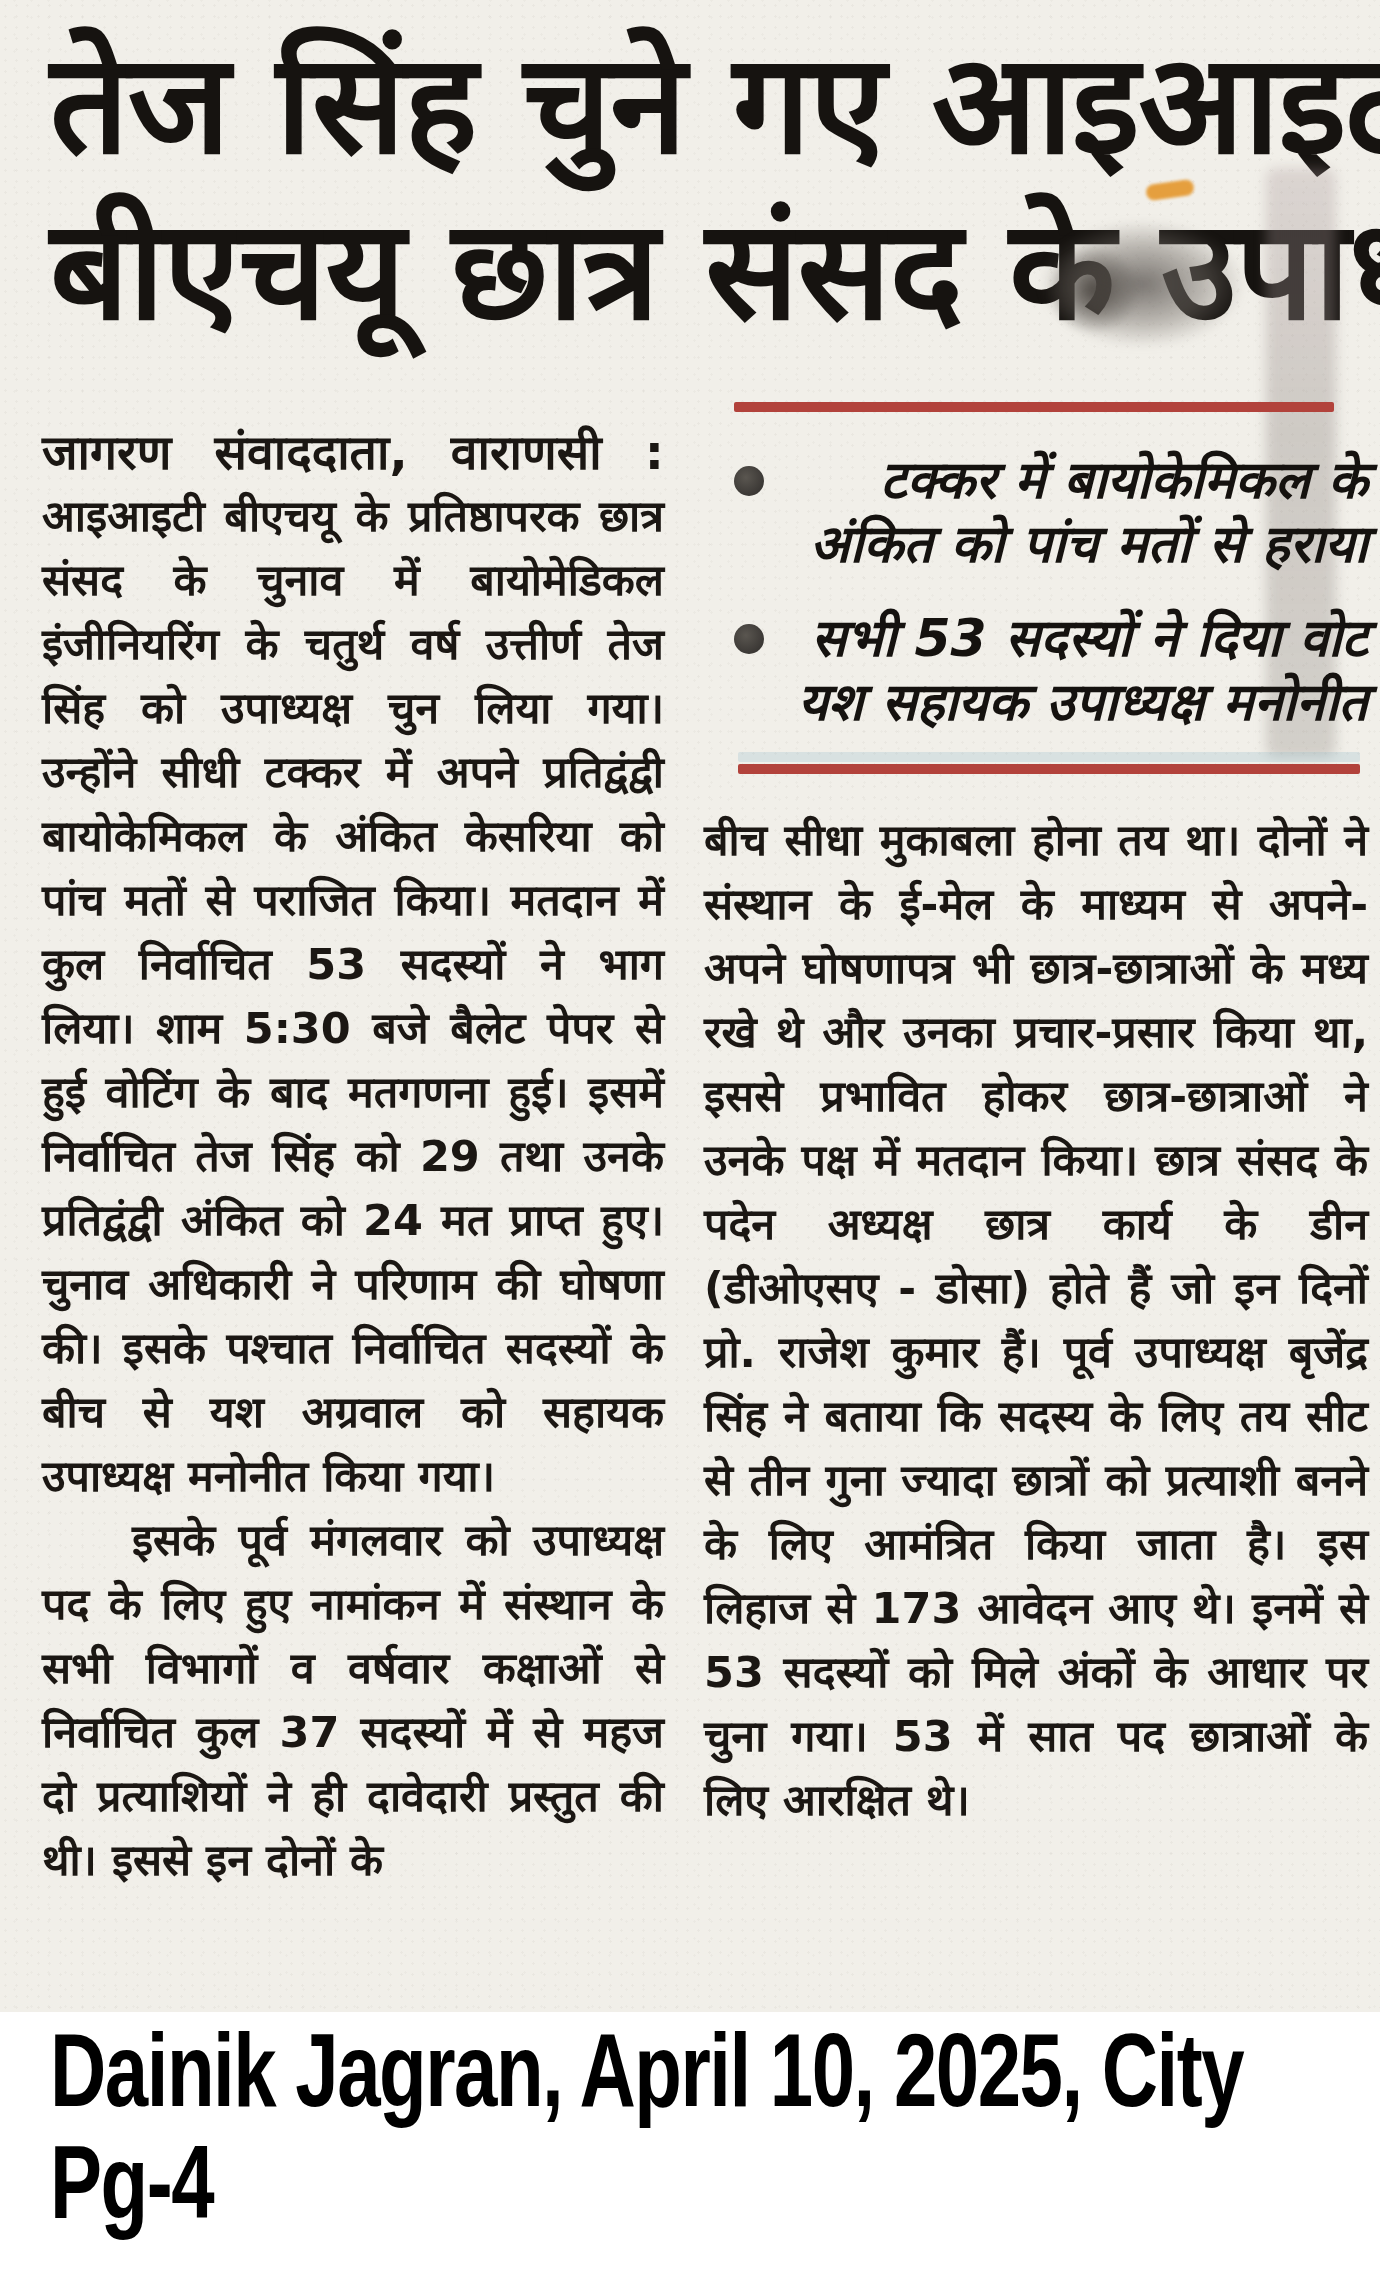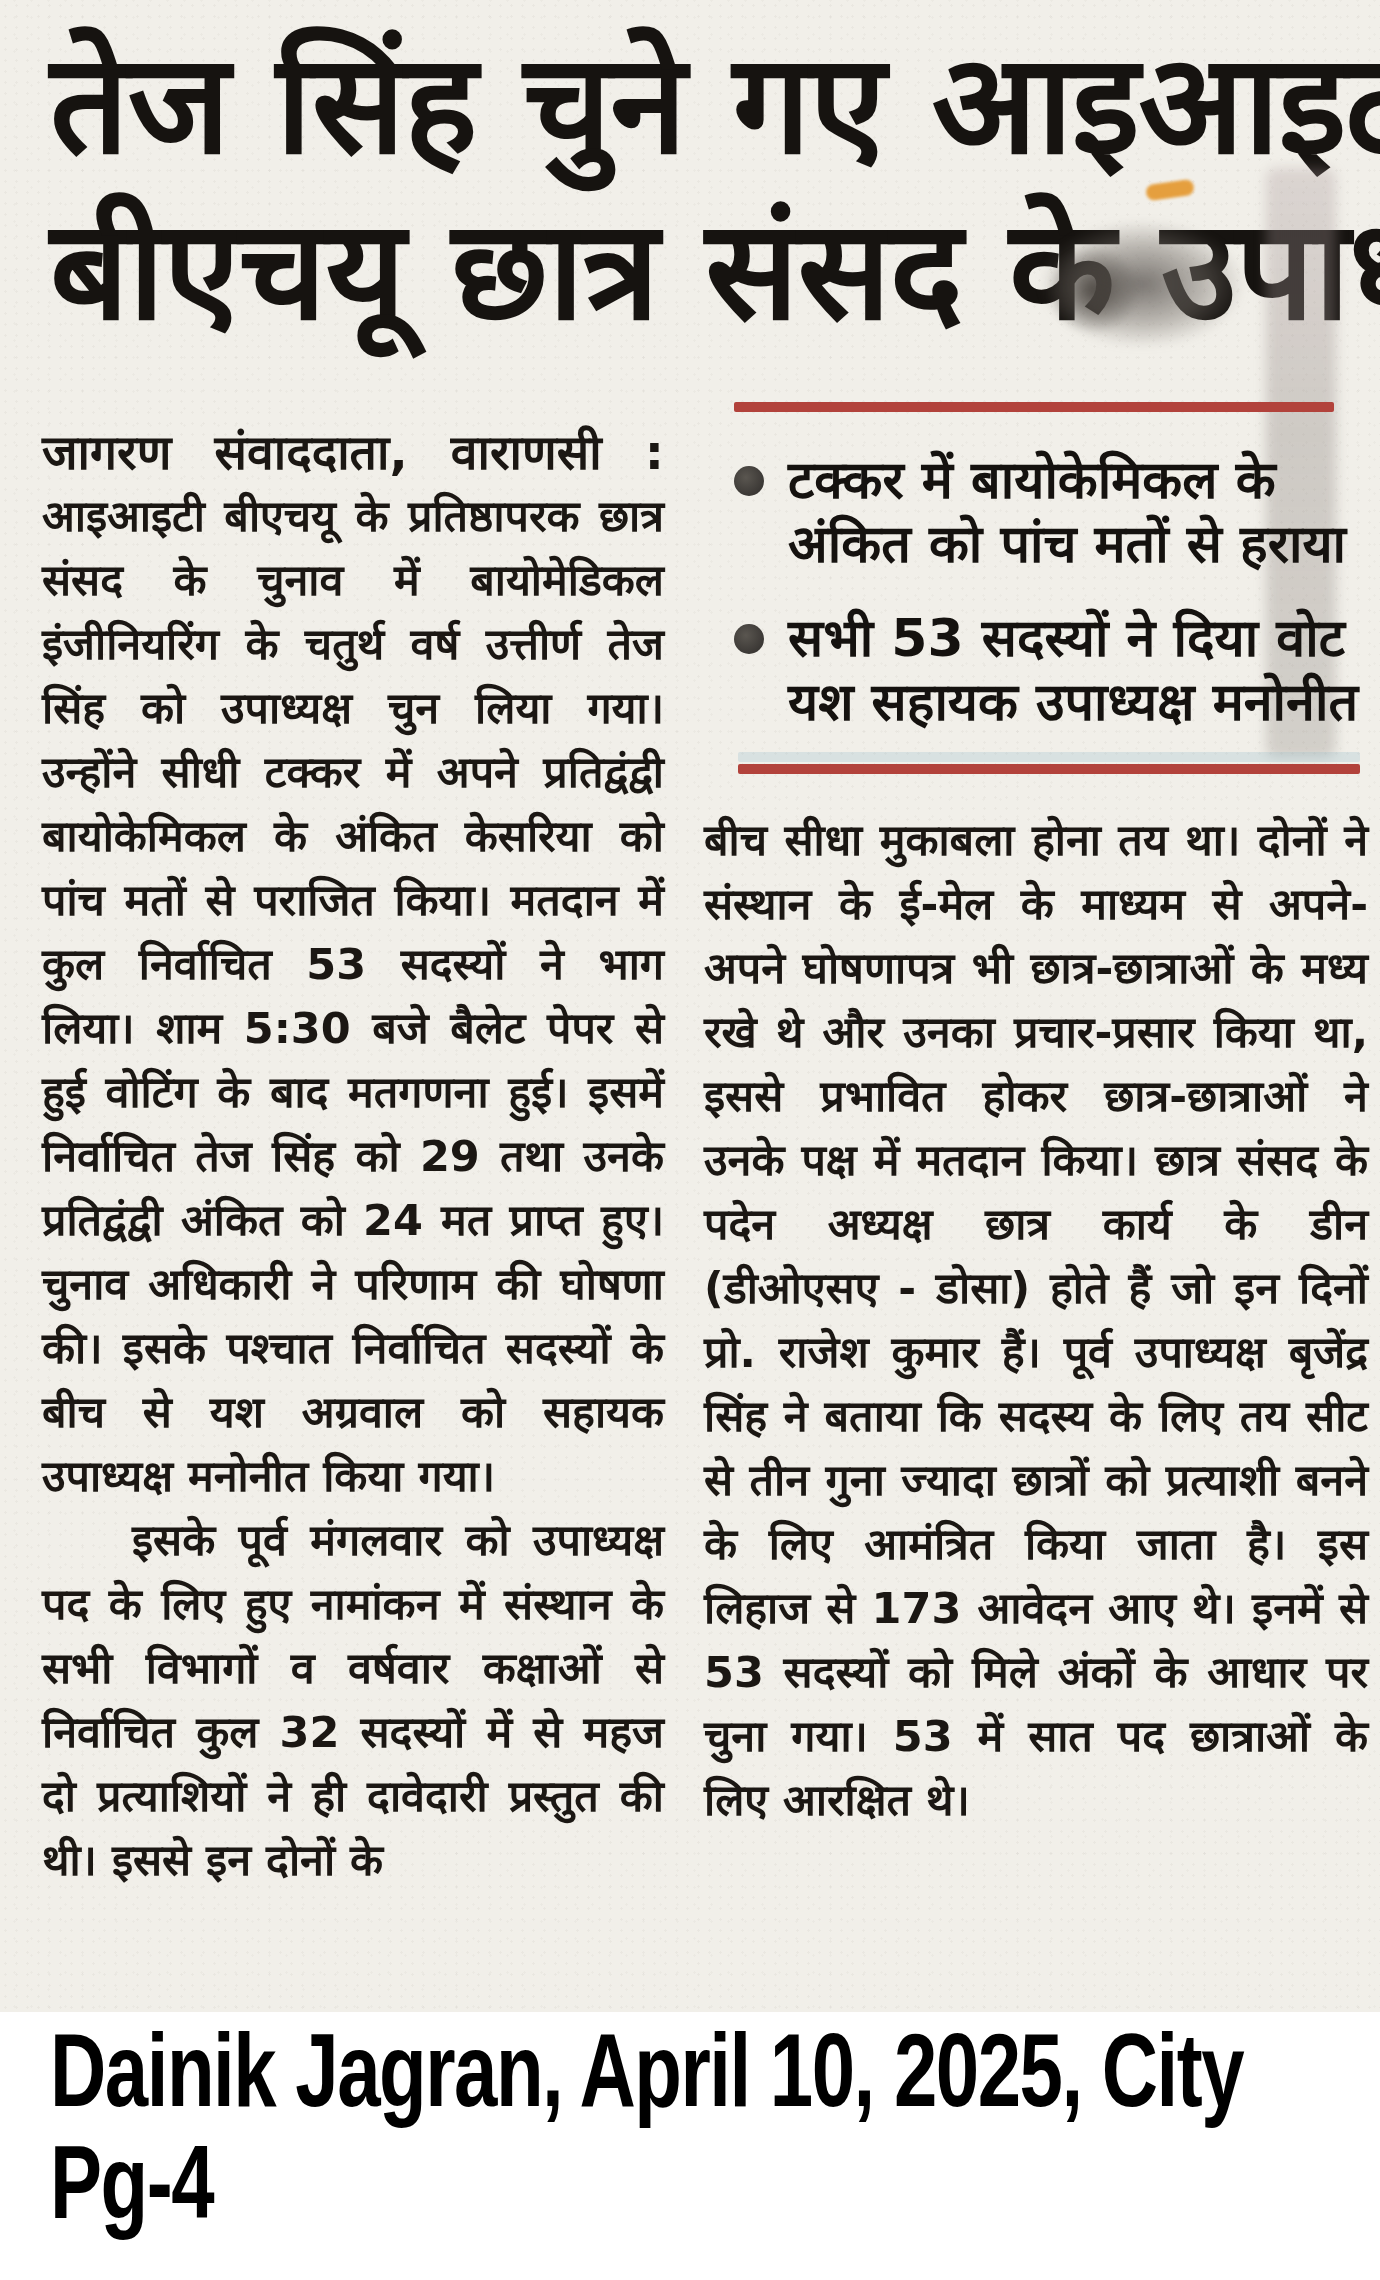--- a/index.html
+++ b/index.html
@@ -51,21 +51,22 @@
   }
   .bullets{list-style:none;margin:36px 0 0 30px;padding:0;}
   .bullet-item{display:flex;gap:24px;align-items:flex-start;}
   .bullet-item + .bullet-item{margin-top:30px;}
   .dot{
     flex:none;width:30px;height:30px;margin-top:18px;border-radius:50%;
     background:radial-gradient(circle at 40% 38%, #5a5650, #3b3835 70%);
   }
   .btext{
     font-size:52px;line-height:64px;font-weight:700;color:#15120f;
-    text-align:left;
+    text-align:right;
+    font-style:italic;
   }
   
   .edge-shadow{
     position:absolute;left:1266px;top:168px;width:70px;height:590px;
     background:linear-gradient(to bottom,
       rgba(168,150,152,0.30) 0%,
       rgba(150,142,138,0.38) 45%,
       rgba(140,134,128,0.30) 100%);
     filter:blur(6px);border-radius:10px;
   }
@@ -109,21 +110,21 @@
     </div>
 
     <div class="smudge-main"></div>
     <div class="smudge-dark"></div>
     <div class="smudge-orange"></div>
     <div class="edge-shadow"></div>
 
     <div class="col col-left">
       <div class="byline">जागरण संवाददाता, वाराणसी :</div>
       <p class="para">आइआइटी बीएचयू के प्रतिष्ठापरक छात्र संसद के चुनाव में बायोमेडिकल इंजीनियरिंग के चतुर्थ वर्ष उत्तीर्ण तेज सिंह को उपाध्यक्ष चुन लिया गया। उन्होंने सीधी टक्कर में अपने प्रतिद्वंद्वी बायोकेमिकल के अंकित केसरिया को पांच मतों से पराजित किया। मतदान में कुल निर्वाचित 53 सदस्यों ने भाग लिया। शाम 5:30 बजे बैलेट पेपर से हुई वोटिंग के बाद मतगणना हुई। इसमें निर्वाचित तेज सिंह को 29 तथा उनके प्रतिद्वंद्वी अंकित को 24 मत प्राप्त हुए। चुनाव अधिकारी ने परिणाम की घोषणा की। इसके पश्चात निर्वाचित सदस्यों के बीच से यश अग्रवाल को सहायक उपाध्यक्ष मनोनीत किया गया।</p>
-      <p class="para para-indent">इसके पूर्व मंगलवार को उपाध्यक्ष पद के लिए हुए नामांकन में संस्थान के सभी विभागों व वर्षवार कक्षाओं से निर्वाचित कुल 32 सदस्यों में से महज दो प्रत्याशियों ने ही दावेदारी प्रस्तुत की थी। इससे इन दोनों के</p>
+      <p class="para para-indent">इसके पूर्व मंगलवार को उपाध्यक्ष पद के लिए हुए नामांकन में संस्थान के सभी विभागों व वर्षवार कक्षाओं से निर्वाचित कुल 37 सदस्यों में से महज दो प्रत्याशियों ने ही दावेदारी प्रस्तुत की थी। इससे इन दोनों के</p>
     </div>
 
     <div class="col col-right">
       <div class="hbox">
         <div class="rule rule-top"></div>
         <ul class="bullets">
           <li class="bullet-item">
             <span class="dot"></span>
             <span class="btext">टक्कर में बायोकेमिकल के अंकित को पांच मतों से हराया</span>
           </li>

